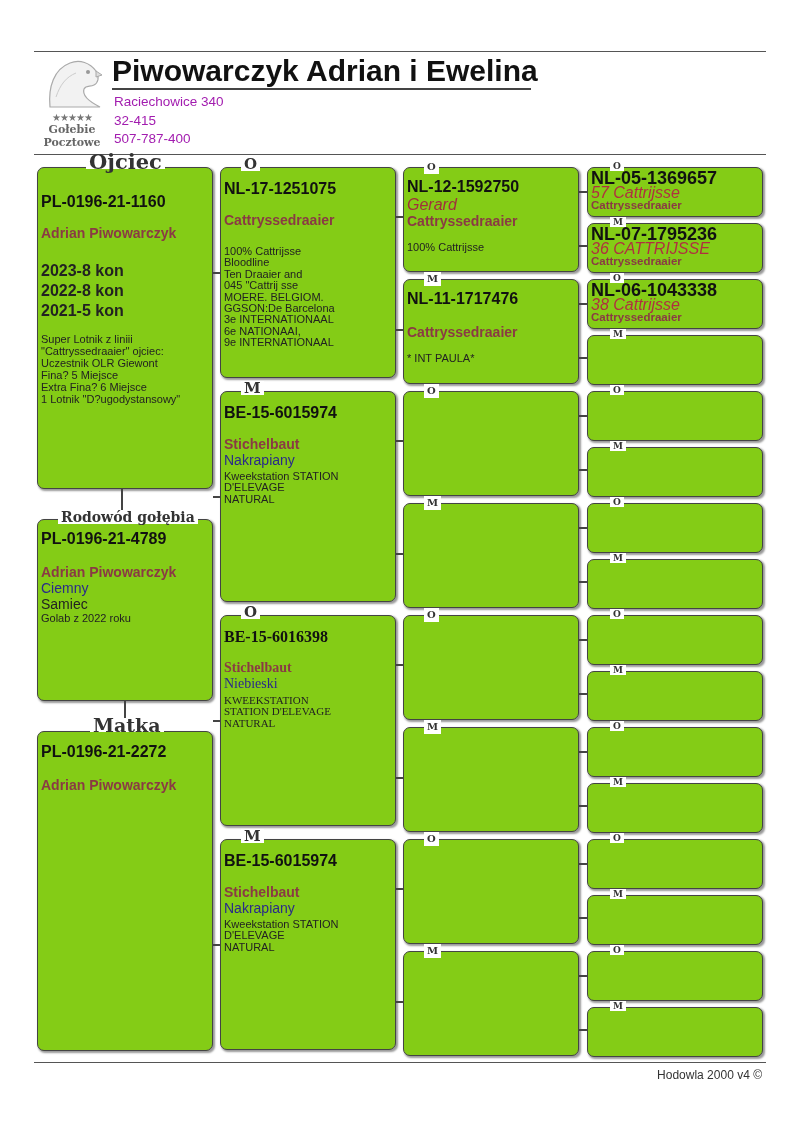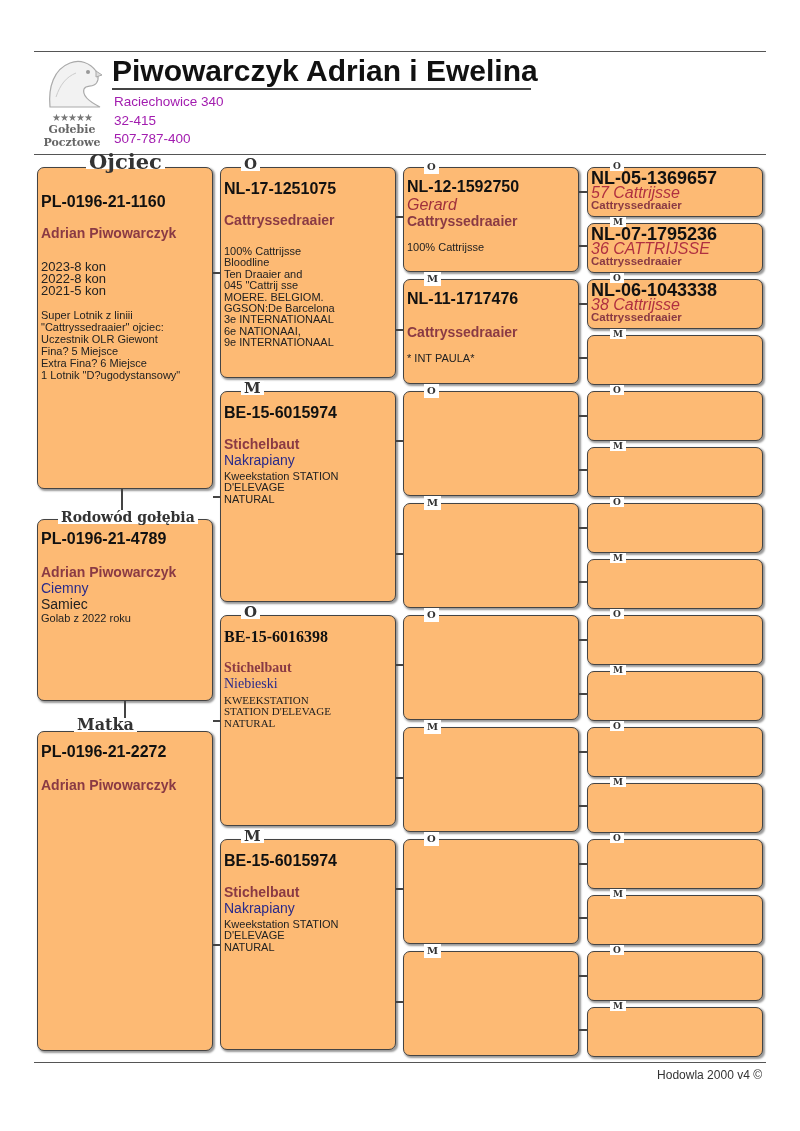--- a/index.html
+++ b/index.html
@@ -18,21 +18,21 @@
               font-family: "DejaVu Serif", serif; font-weight: bold; font-size: 11px; color: #666; }
   .logo .lt1 { top: 66px; }
   .logo .lt2 { top: 79px; }
 
   .title { position: absolute; left: 112px; top: 54px; font-size: 30px; font-weight: bold;
            color: #111; white-space: nowrap; }
   .title-underline { position: absolute; left: 112px; top: 88px; width: 419px; border-top: 2px solid #444; }
   .addr { position: absolute; left: 114px; font-size: 13.5px; color: #a21caf; }
   .addr1 { top: 94px; } .addr2 { top: 113px; } .addr3 { top: 131px; }
 
-  .box { position: absolute; border: 1.5px solid #444; border-radius: 7px; background: #fdba74;
+  .box { position: absolute; border: 1.5px solid #444; border-radius: 7px; background: #84cc16;
          box-shadow: 1.5px 1.5px 2px #999; box-sizing: border-box; overflow: visible; padding-left: 12px; }
   .box .legend { position: absolute; top: -9px; background: #fff; padding: 0 3px;
                  font-family: "DejaVu Serif", serif; font-weight: bold; color: #333; line-height: 14px; }
   .box .content { position: absolute; left: 3px; top: 0; right: 2px; }
   .ring { font-weight: bold; color: #111; white-space: nowrap; }
   .breeder { font-weight: bold; color: #8a3a44; }
   .nameit { font-style: italic; color: #b03040; }
   .color { color: #2a2a8a; }
   .note { color: #222; white-space: pre-line; }
 
@@ -69,21 +69,21 @@
 <div class="addr addr2">32-415</div>
 <div class="addr addr3">507-787-400</div>
 
 <div class="hr" id="hr-mid"></div>
 
 <div class="box c1" style="left:37px;top:167px;width:176px;height:322px;">
   <span class="legend" style="left:48px;top:-13px;font-size:21px;">Ojciec</span>
   <div class="content" style="top:25px;">
     <div class="ring">PL-0196-21-1160</div>
     <div class="breeder" style="margin-top:14px;font-size:14px;">Adrian Piwowarczyk</div>
-    <div class="note" style="margin-top:20px;font-size:13px;line-height:12px;">2023-8 kon
+    <div class="note" style="margin-top:20px;font-size:16px;line-height:20px;font-weight:bold;">2023-8 kon
 2022-8 kon
 2021-5 kon</div>
     <div class="note" style="margin-top:12px;font-size:11px;line-height:12px;">Super Lotnik z liniii
 "Cattryssedraaier" ojciec:
 Uczestnik OLR Giewont
 Fina? 5 Miejsce
 Extra Fina? 6 Miejsce
 1 Lotnik "D?ugodystansowy"</div>
   </div>
 </div>
@@ -97,21 +97,21 @@
     <div class="breeder" style="margin-top:16px;font-size:14px;">Adrian Piwowarczyk</div>
     <div class="color" style="font-size:14px;">Ciemny</div>
     <div class="note" style="font-size:14px;">Samiec</div>
     <div class="note" style="font-size:11px;">Golab z 2022 roku</div>
   </div>
 </div>
 
 <div class="line" style="left:124px;top:701px;width:2px;height:30px;"></div>
 
 <div class="box c1" style="left:37px;top:731px;width:176px;height:320px;">
-  <span class="legend" style="left:36px;top:-14px;font-size:16px;">Matka</span>
+  <span class="legend" style="left:52px;top:-14px;font-size:19px;">Matka</span>
   <div class="content" style="top:11px;">
     <div class="ring">PL-0196-21-2272</div>
     <div class="breeder" style="margin-top:16px;font-size:14px;">Adrian Piwowarczyk</div>
   </div>
 </div>
 
 <div class="line" style="left:213px;top:272px;width:7px;height:2px;"></div>
 <div class="line" style="left:213px;top:496px;width:7px;height:2px;"></div>
 <div class="line" style="left:213px;top:720px;width:7px;height:2px;"></div>
 <div class="line" style="left:213px;top:944px;width:7px;height:2px;"></div>

